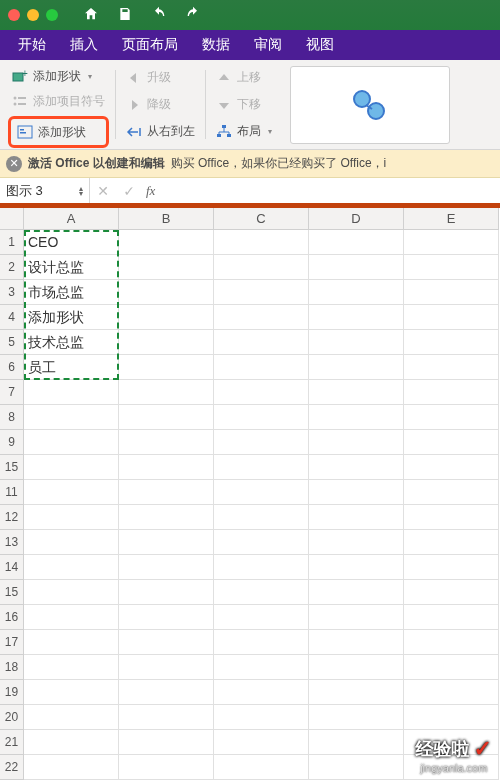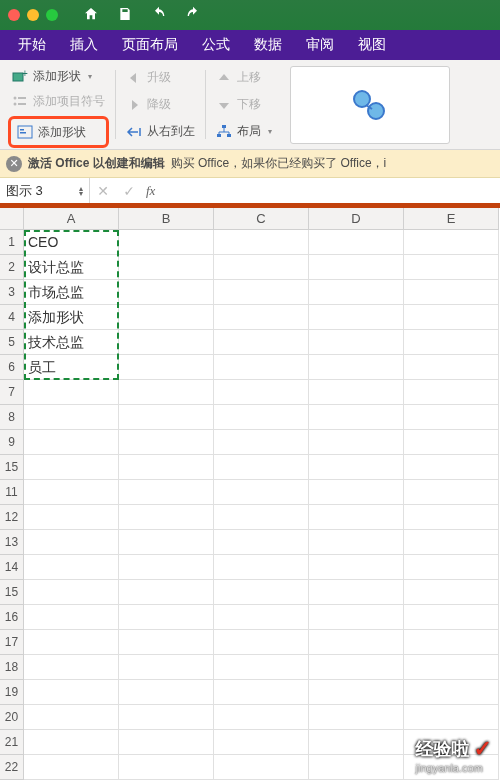--- a/index.html
+++ b/index.html
@@ -41,21 +41,21 @@
 .grid { position:relative; }
 .colhdr { display:flex; height:22px; }
 .corner { width:24px; background:#f3f2f1; border-right:1px solid #d0d0d0; border-bottom:1px solid #d0d0d0; }
 .ch { width:95px; background:#f3f2f1; border-right:1px solid #d0d0d0; border-bottom:1px solid #d0d0d0; text-align:center; font-size:13px; color:#555; line-height:22px; }
 .row { display:flex; height:25px; }
 .rh { width:24px; background:#f3f2f1; border-right:1px solid #d0d0d0; border-bottom:1px solid #d0d0d0; text-align:center; font-size:12px; color:#555; line-height:25px; }
 .cell { width:95px; border-right:1px solid #e0e0e0; border-bottom:1px solid #e0e0e0; font-size:14px; color:#333; padding:2px 4px; line-height:21px; }
 
 .marquee { position:absolute; left:24px; top:22px; width:95px; height:150px; border:2px dashed #1a8a3a; pointer-events:none; }
 
-.watermark { position:absolute; right:8px; bottom:6px; text-align:left; font-size:12px; }
+.watermark { position:absolute; right:8px; bottom:6px; text-align:center; font-size:12px; }
 .watermark .l1 { color:#fff; font-weight:700; font-size:18px; text-shadow:0 0 3px #000,0 0 3px #000; display:flex; align-items:center; justify-content:flex-end; gap:4px; }
 .watermark .chk { color:#e03020; font-size:22px; }
 .watermark .l2 { color:#ddd; text-shadow:0 0 2px #000; font-size:11px; }
 </style>
 </head>
 <body>
 
 <div class="titlebar">
   <div class="traffic">
     <div class="dot r"></div>
@@ -75,21 +75,20 @@
     <span class="tb-icon"><svg viewBox="0 0 24 24">
           <path d="M12 5V1l6 6-6 6V9c-3 0-6 2-6 6H4c0-5 4-10 8-10z"></path>
         </svg></span>
   </div>
 </div>
 
 <div class="tabs">
   <div class="tab">开始</div>
   <div class="tab">插入</div>
   <div class="tab">页面布局</div>
-  <div class="tab">公式</div>
   <div class="tab">数据</div>
   <div class="tab">审阅</div>
   <div class="tab">视图</div>
 </div>
 
 <div class="ribbon">
   <div class="rgroup">
     <div class="rbtn">
       <span class="ricon">
           <svg viewBox="0 0 16 16">

